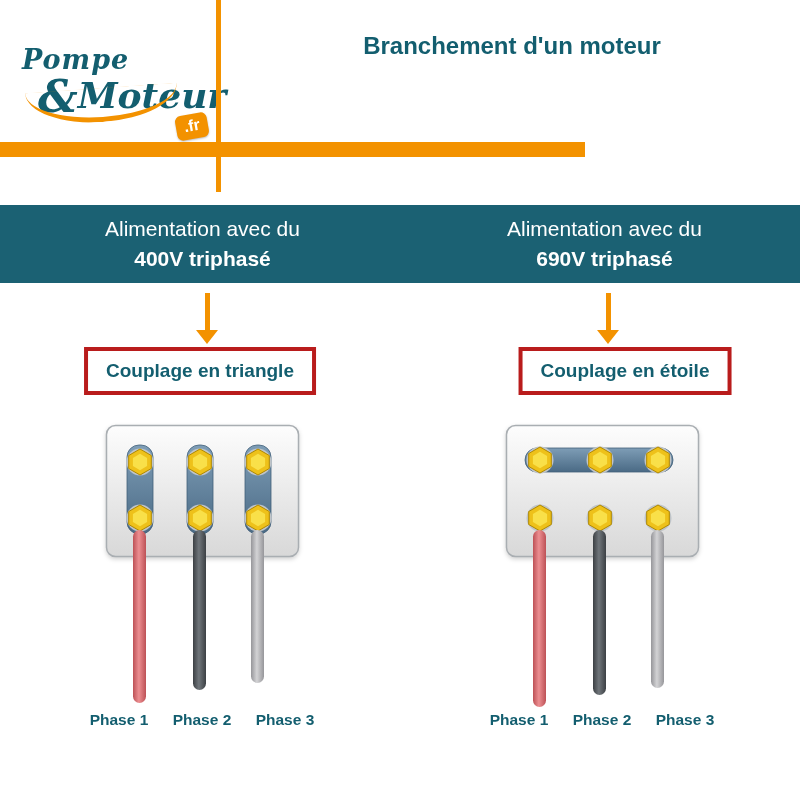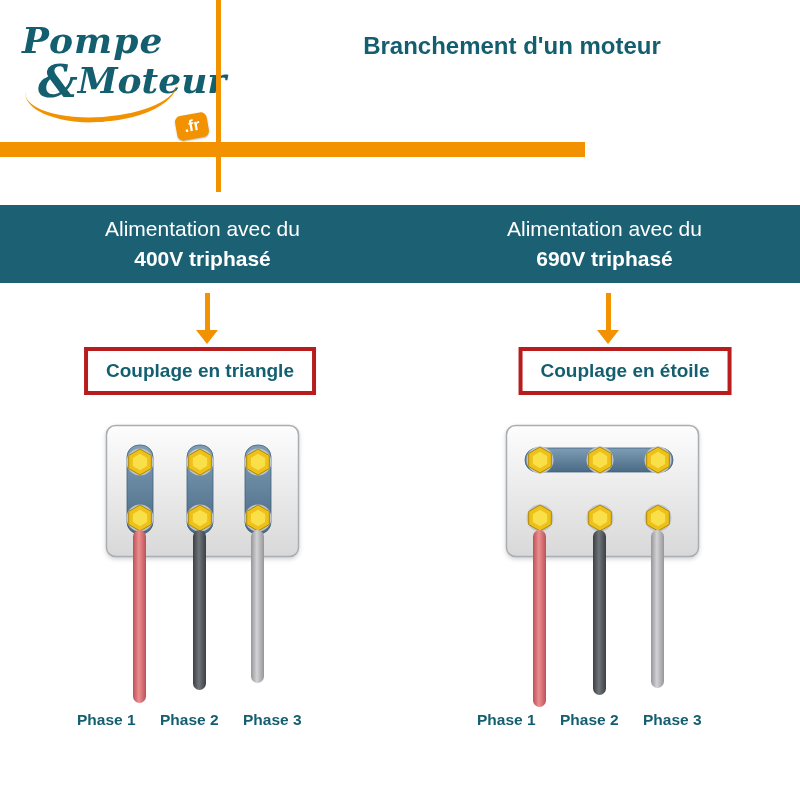--- a/index.html
+++ b/index.html
@@ -4,21 +4,21 @@
 <style>
   * { margin:0; padding:0; box-sizing:border-box; }
   html,body { background:#ffffff; }
   body { font-family:"Liberation Sans", sans-serif; }
 
   .page { position:relative; width:800px; height:800px; background:#ffffff; overflow:hidden; }
 
   
   .logo { position:absolute; left:22px; top:22px; width:182px; height:116px; color:#135e6f; }
   .logo-line { font-family:"DejaVu Serif", serif; font-style:italic; font-weight:bold; line-height:1; display:block; }
-  .logo-pompe { font-size:36px; letter-spacing:1px; }
+  .logo-pompe { font-size:27px; letter-spacing:1px;margin-top:24px; }
   .logo-row2 { margin-top:2px; padding-left:16px; white-space:nowrap; }
   .logo-amp { font-size:44px; vertical-align:-4px; }
   .logo-moteur { font-size:36px; }
   .logo-swoosh { position:absolute; left:4px; top:66px; width:152px; height:34px;
                  border-bottom:5px solid #f39200; border-radius:50% / 0 0 100% 100%;
                  transform:rotate(-4deg); }
   .logo-fr { position:absolute; right:-4px; top:92px; background:#f39200; color:#fff;
              font-weight:bold; font-size:16px; padding:3px 8px 4px; border-radius:6px;
              transform:rotate(-10deg); box-shadow:0 1px 2px rgba(0,0,0,.25); }
 
@@ -65,21 +65,21 @@
   .wire-light { background:linear-gradient(90deg,#96969a,#d3d3d5 45%,#96969a); }
 
   .w-l1 { left:133px; height:173px; }
   .w-l2 { left:193px; height:160px; }
   .w-l3 { left:251px; height:153px; }
   .w-r1 { left:533px; height:177px; }
   .w-r2 { left:593px; height:165px; }
   .w-r3 { left:651px; height:158px; }
 
   
-  .phase-label { position:absolute; top:711px; width:84px; text-align:left;
+  .phase-label { position:absolute; top:711px; width:84px; text-align:center;
                  color:#135e6f; font-size:15.5px; font-weight:bold; }
   .p-l1 { left:77px; }  .p-l2 { left:160px; } .p-l3 { left:243px; }
   .p-r1 { left:477px; } .p-r2 { left:560px; } .p-r3 { left:643px; }
 </style>
 </head>
 <body>
 
 <div class="page">
 
   <div class="logo">

